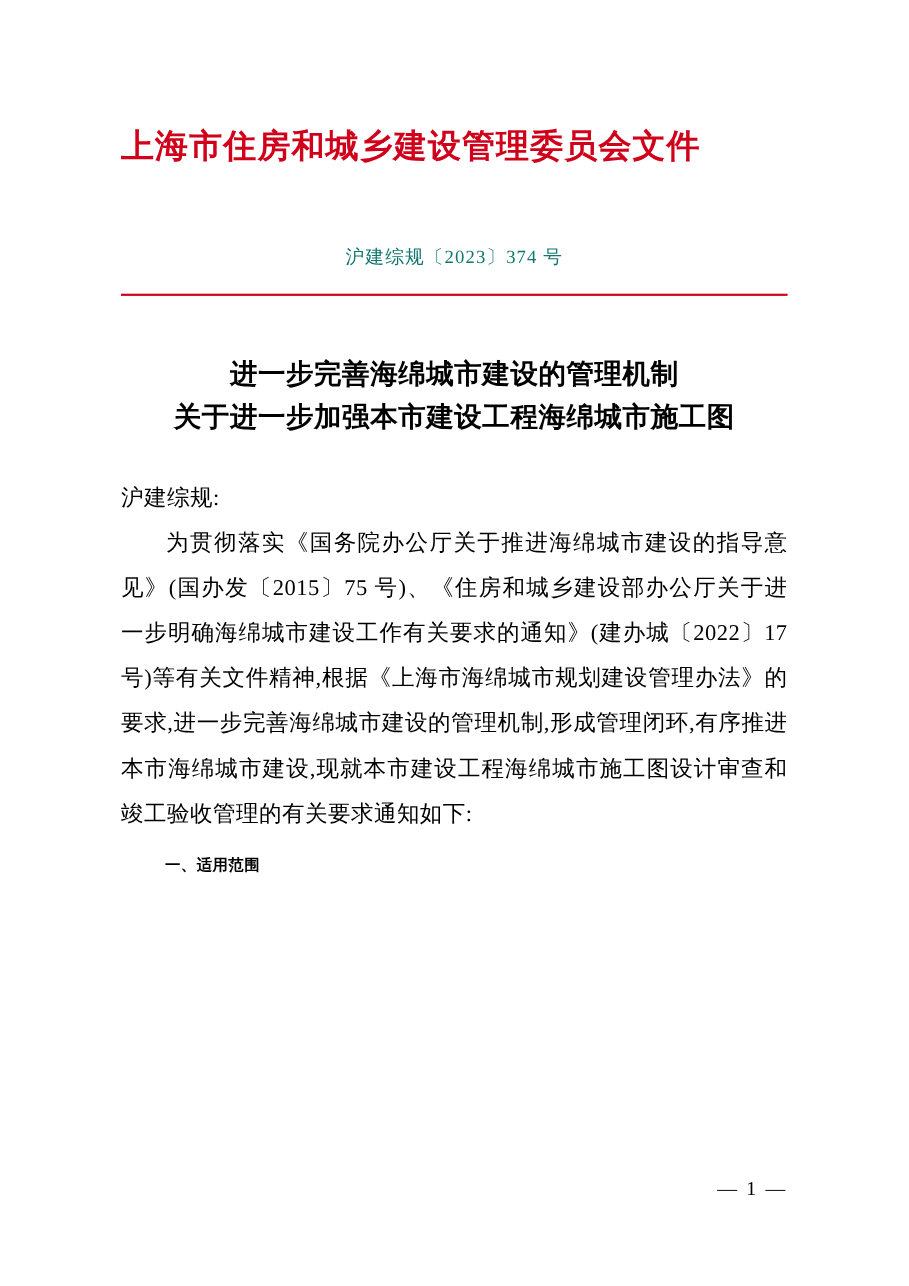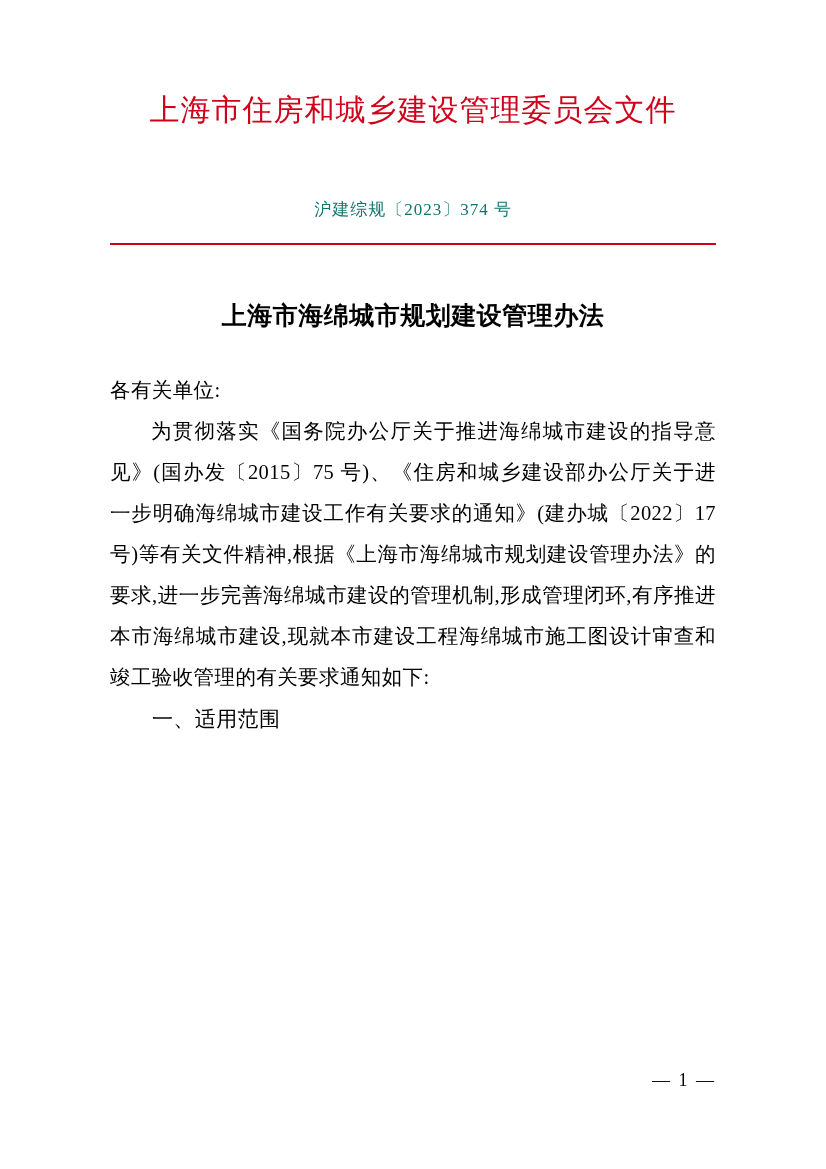--- a/index.html
+++ b/index.html
@@ -16,27 +16,26 @@
     overflow: hidden;
   }
   .page {
     position: relative;
     width: 826px;
     height: 1169px;
     box-sizing: border-box;
     padding: 0 110px;
   }
   .doc-header {
-    text-align: center;
     color: #d0021b;
     font-family: "DejaVu Serif", "Liberation Serif", serif;
-    font-weight: normal;
+    font-weight: bold;
     font-size: 30px;
     letter-spacing: 1px;
-    padding-top: 92px;
+    padding-top: 116px;
     line-height: 1.2;
   }
   .doc-number {
     text-align: center;
     color: #0f766e;
     font-size: 17px;
     font-family: "Liberation Serif", "DejaVu Serif", serif;
     margin-top: 70px;
     letter-spacing: 1px;
   }
@@ -64,25 +63,25 @@
     letter-spacing: 0.4px;
   }
   .para {
     margin: 0;
     text-indent: 0;
   }
   .para.indent {
     text-indent: 2em;
   }
   .section-heading {
-    margin: 0;
+    margin: 12px;
     text-indent: 2em;
     font-family: "DejaVu Sans", "Liberation Sans", sans-serif;
-    font-weight: normal;
-    font-size: 21px;
+    font-weight: bold;
+    font-size: 14px;
   }
   .page-number {
     position: absolute;
     bottom: 78px;
     right: 110px;
     font-size: 18px;
     letter-spacing: 2px;
   }
 </style>
 </head>
@@ -90,24 +89,25 @@
 
 <div class="page">
 
   <div class="doc-header">上海市住房和城乡建设管理委员会文件</div>
 
   <div class="doc-number">沪建综规〔2023〕374 号</div>
 
   <hr class="red-rule">
 
   <div class="doc-title">
-    <div>上海市海绵城市规划建设管理办法</div>
+    <div>进一步完善海绵城市建设的管理机制</div>
+    <div>关于进一步加强本市建设工程海绵城市施工图</div>
   </div>
 
   <div class="body-text">
-    <p class="para">各有关单位:</p>
+    <p class="para">沪建综规:</p>
     <p class="para indent">为贯彻落实《国务院办公厅关于推进海绵城市建设的指导意见》(国办发〔2015〕75 号)、《住房和城乡建设部办公厅关于进一步明确海绵城市建设工作有关要求的通知》(建办城〔2022〕17 号)等有关文件精神,根据《上海市海绵城市规划建设管理办法》的要求,进一步完善海绵城市建设的管理机制,形成管理闭环,有序推进本市海绵城市建设,现就本市建设工程海绵城市施工图设计审查和竣工验收管理的有关要求通知如下:</p>
     <p class="section-heading">一、适用范围</p>
   </div>
 
   <div class="page-number">— 1 —</div>
 
 </div>
 
 </body></html>

